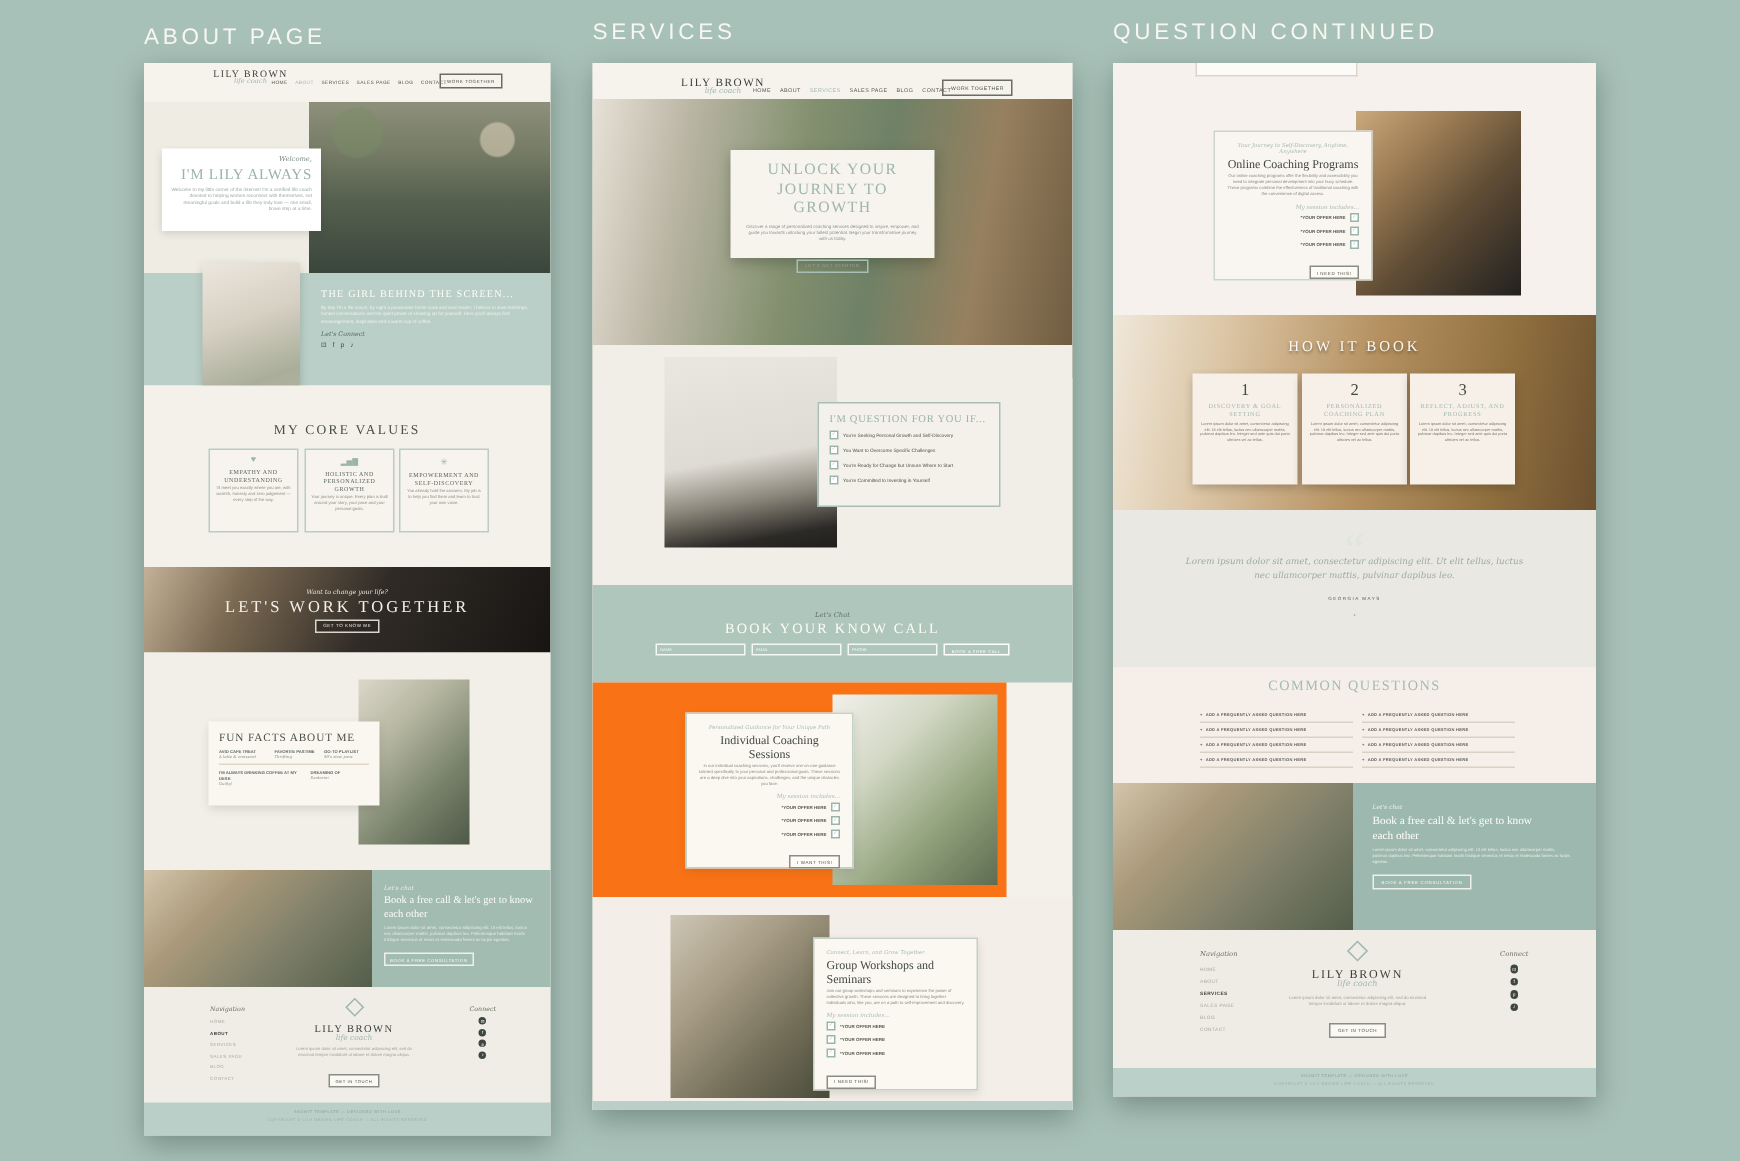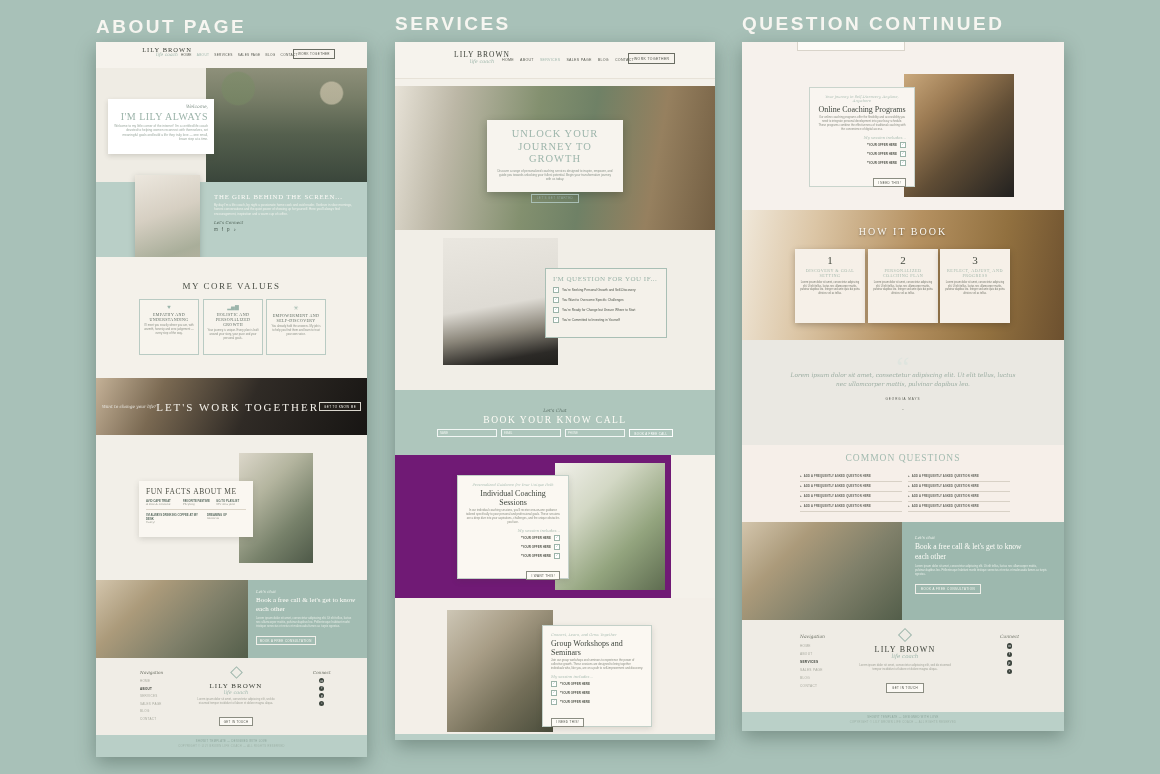--- a/index.html
+++ b/index.html
@@ -1,19 +1,19 @@
 <!DOCTYPE html>
 <html><head>
 <meta charset="utf-8">
 <style>
   html,body{margin:0;padding:0}
   body{width:1160px;height:774px;position:relative;background:#a8c1b8;font-family:"Liberation Sans",sans-serif;overflow:hidden}
   .abs{position:absolute}
   .panel{position:absolute;background:#f4f1ea;box-shadow:0 6px 18px rgba(25,45,38,.35);overflow:hidden}
-  .collabel{position:absolute;color:#f7f6f1;font-weight:bold;font-size:19px;letter-spacing:2.5px}
+  .collabel{position:absolute;color:#f7f6f1;font-weight:normal;font-size:15px;letter-spacing:2.5px}
   .serif{font-family:"Liberation Serif",serif}
   .script{font-family:"DejaVu Serif",serif;font-style:italic}
   .photo{position:absolute}
   
   .ph-couch{background:radial-gradient(circle at 78% 22%,rgba(226,214,189,.55) 0 7%,transparent 8%),radial-gradient(circle at 20% 18%,rgba(120,140,100,.5) 0 10%,transparent 11%),linear-gradient(180deg,#8e907a 0%,#767c66 28%,#55604e 58%,#3a463b 100%)}
   .ph-croissant{background:linear-gradient(160deg,#ece7de 0%,#d6cfc2 38%,#a9ae9a 72%,#bcb4a3 100%)}
   .ph-dark-writing{background:linear-gradient(115deg,#c4b197 0%,#7a6952 24%,#302b26 56%,#171513 100%)}
   .ph-fun{background:linear-gradient(135deg,#dcd7ca 0%,#b3b49e 34%,#77816a 68%,#4e5948 100%)}
   .ph-livingroom{background:linear-gradient(135deg,#d3c5ac 0%,#ab9a7a 30%,#80806a 62%,#535e4a 100%)}
   .ph-hero2{background:linear-gradient(100deg,#e7e2d7 0%,#bcb7a6 18%,#83906f 42%,#6f8166 58%,#96805f 78%,#6e5a3f 100%)}
@@ -105,21 +105,21 @@
       <div class="serif" style="font-size:4px;letter-spacing:.4px;color:#5d6a60;margin:2px 0">HOLISTIC AND PERSONALIZED GROWTH</div>
       <div style="font-size:2.8px;line-height:1.35;color:#8e9288">Your journey is unique. Every plan is built around your story, your pace and your personal goals.</div>
     </div>
     <div class="abs" style="left:170px;top:42px;width:60px;height:56px;border:1px solid #b9cbc3;background:#f7f4ed;text-align:center;padding:4px 3px;box-sizing:border-box">
       <div class="ic ic-spark" style="font-size:6px;color:#9cb5ab"></div>
       <div class="serif" style="font-size:4px;letter-spacing:.4px;color:#5d6a60;margin:2px 0">EMPOWERMENT AND SELF-DISCOVERY</div>
       <div style="font-size:2.8px;line-height:1.35;color:#8e9288">You already hold the answers. My job is to help you find them and learn to trust your own voice.</div>
     </div>
   </div>
 
-  <div class="abs ph-dark-writing" style="left:0;top:336px;width:271px;height:57px;display:flex;flex-direction:row;align-items:center;justify-content:center">
+  <div class="abs ph-dark-writing" style="left:0;top:336px;width:271px;height:57px;display:flex;flex-direction:column;align-items:center;justify-content:center">
     <div class="script" style="font-size:4.2px;color:#e8e6e0">Want to change your life?</div>
     <div class="serif" style="font-size:11px;letter-spacing:2px;color:#f4f1ea;margin:2px 0">LET'S WORK TOGETHER</div>
     <span class="btn" style="font-size:3px;color:#eeece6;border-color:#d9d6cd;background:rgba(40,35,30,.55);padding:1.5px 4px">GET TO KNOW ME</span>
   </div>
 
   <div class="abs" style="left:0;top:393px;width:271px;height:145px;background:#f2efe8">
     <div class="photo ph-fun" style="left:143px;top:18px;width:74px;height:110px"></div>
     <div class="abs" style="left:43px;top:46px;width:114px;height:56px;background:#faf7f1;box-shadow:0 2px 6px rgba(70,70,60,.18);padding:6px 7px;box-sizing:border-box">
       <div class="serif" style="font-size:7.5px;letter-spacing:.6px;color:#4c4f45">FUN FACTS ABOUT ME</div>
       <div style="display:flex;gap:5px;margin-top:3px;border-bottom:1px solid #ddd6c9;padding-bottom:3px">
@@ -205,21 +205,21 @@
       <span class="navlink">HOME</span>
       <span class="navlink">ABOUT</span>
       <span class="navlink cur">SERVICES</span>
       <span class="navlink">SALES PAGE</span>
       <span class="navlink">BLOG</span>
       <span class="navlink">CONTACT</span>
     </div>
     <span class="btn abs" style="left:233px;top:11px;padding:2.5px 5px;font-size:3.4px;border-color:#6a6d63;color:#4c4f46">WORK TOGETHER</span>
   </div>
 
-  <div class="abs ph-hero2" style="left:0;top:44px;width:320px;height:186px">
+  <div class="abs ph-hero2" style="left:0;top:24px;width:320px;height:186px">
     <div class="abs" style="left:92px;top:34px;width:136px;height:72px;background:#f7f4ee;box-shadow:0 3px 8px rgba(40,45,35,.3);text-align:center;padding:8px 9px;box-sizing:border-box">
       <div class="serif" style="font-size:10.5px;line-height:1.2;letter-spacing:1px;color:#9eb6ac">UNLOCK YOUR JOURNEY TO GROWTH</div>
       <div style="font-size:3px;line-height:1.4;color:#8b948b;margin:3px 0 4px">Discover a range of personalized coaching services designed to inspire, empower, and guide you towards unlocking your fullest potential. Begin your transformative journey with us today.</div>
       <span class="btn" style="font-size:3px;color:#93a89e;border-color:#a9bfb5;padding:1.5px 5px">LET'S GET STARTED</span>
     </div>
   </div>
 
   <div class="abs" style="left:0;top:188px;width:320px;height:160px;background:#f1eee7">
     <div class="photo ph-cream-woman" style="left:48px;top:8px;width:115px;height:127px"></div>
     <div class="abs" style="left:150px;top:38px;width:122px;height:70px;background:#f4f1ea;border:1px solid #a9bfb5;padding:6px 7px;box-sizing:border-box">
@@ -249,21 +249,21 @@
     <div class="script" style="font-size:4.5px;color:#5d7268">Let's Chat</div>
     <div class="serif" style="font-size:9.5px;letter-spacing:1.5px;color:#fdfcf6;margin:2px 0 4px">BOOK YOUR KNOW CALL</div>
     <div style="display:flex;gap:4px;align-items:center">
       <input style="width: 60px; height: 8px; border: 1px solid rgba(255, 255, 255, 0.85); background: transparent; font-size: 2.8px; color: rgb(255, 255, 255); padding: 0px 2px; box-sizing: border-box;" placeholder="NAME">
       <input style="width: 60px; height: 8px; border: 1px solid rgba(255, 255, 255, 0.85); background: transparent; font-size: 2.8px; color: rgb(255, 255, 255); padding: 0px 2px; box-sizing: border-box;" placeholder="EMAIL">
       <input style="width: 60px; height: 8px; border: 1px solid rgba(255, 255, 255, 0.85); background: transparent; font-size: 2.8px; color: rgb(255, 255, 255); padding: 0px 2px; box-sizing: border-box;" placeholder="PHONE">
       <span class="btn" style="width:44px;height:8px;line-height:8px;font-size:2.8px;color:#fff;border:1.5px solid #fff;box-sizing:border-box">BOOK A FREE CALL</span>
     </div>
   </div>
 
-  <div class="abs" style="left:0;top:413px;width:276px;height:143px;background:#701a75">
+  <div class="abs" style="left:0;top:413px;width:276px;height:143px;background:#f97316">
     <div class="photo ph-window-plants" style="left:160px;top:8px;width:110px;height:127px"></div>
     <div class="abs" style="left:62px;top:20px;width:112px;height:104px;background:#fbf8f2;border:1px solid #c3d0c8;box-shadow:0 2px 6px rgba(60,60,50,.15);padding:7px 8px;box-sizing:border-box;text-align:center">
       <div class="script" style="font-size:3.6px;color:#a8bcb1">Personalized Guidance for Your Unique Path</div>
       <div class="serif" style="font-size:8px;color:#3f463e;margin:2px 0">Individual Coaching Sessions</div>
       <div style="font-size:2.8px;line-height:1.4;color:#8a8d82">In our individual coaching sessions, you'll receive one-on-one guidance tailored specifically to your personal and professional goals. These sessions are a deep dive into your aspirations, challenges, and the unique obstacles you face.</div>
       <div class="script" style="font-size:3.8px;color:#a8bcb1;text-align:right;margin-top:3px">My session includes...</div>
       <div style="display:flex;flex-direction:column;gap:3px;margin-top:2px;align-items:flex-end">
         <div style="display:flex;gap:3px;align-items:center">
             <span style="font-size:3px;font-weight:bold;color:#565a50">*YOUR OFFER HERE</span>
             <span class="cbx" style="width:4px;height:4px;font-size:3px"></span>

